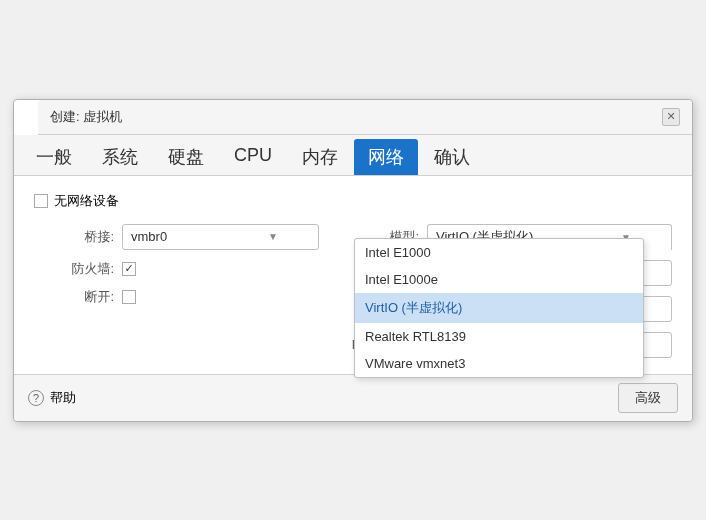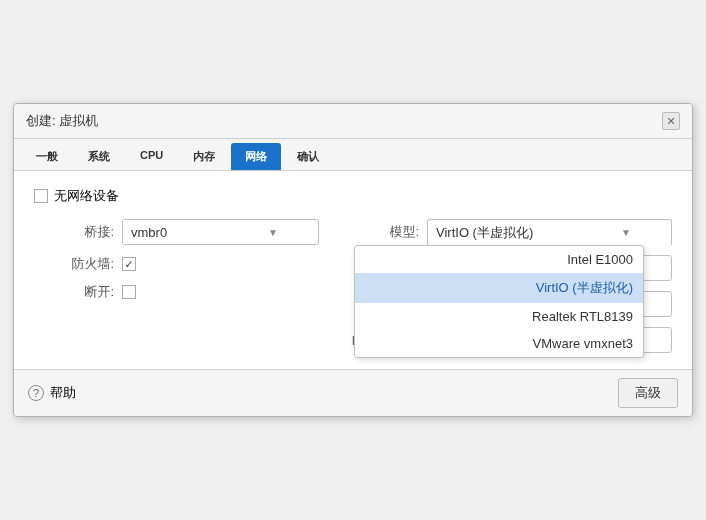--- a/index.html
+++ b/index.html
@@ -24,20 +24,21 @@
       flex-direction: column;
     }
     .dialog-header {
       background: #f5f5f5;
       border-bottom: 1px solid #d0d0d0;
       padding: 8px 12px;
       display: flex;
       align-items: center;
       justify-content: space-between;
       border-radius: 4px 4px 0 0;
+      margin-left: 24px;
     }
     .dialog-title {
       font-size: 13px;
       color: #333;
     }
     .close-btn {
       width: 18px;
       height: 18px;
       border: 1px solid #bbb;
       border-radius: 2px;
@@ -53,24 +54,23 @@
       display: flex;
       background: #f5f5f5;
       border-bottom: 1px solid #d0d0d0;
       padding: 0 8px;
       gap: 2px;
     }
     .tab {
       padding: 6px 14px;
       cursor: pointer;
       color: #333;
-      font-size: 11px;
+      font-size: 18px;
       border-radius: 3px 3px 0 0;
       margin-top: 4px;
-      font-weight: bold;
     }
     .tab.active {
       background: #1a73c8;
       color: #fff;
     }
     .dialog-body {
       padding: 16px 20px;
       flex: 1;
       position: relative;
     }
@@ -148,26 +148,25 @@
       justify-content: center;
       cursor: pointer;
     }
     .check-mark {
       color: #333;
       font-size: 11px;
     }
     
     .dropdown-container {
       position: absolute;
-      top: 12px;
+      top: 0;
       left: 0;
       width: 100%;
       height: 100%;
       pointer-events: none;
-      text-align: right;
     }
     .dropdown-menu {
       position: absolute;
       top: 62px;
       left: 340px;
       width: 290px;
       background: #fff;
       border: 1px solid #c0c0c0;
       border-radius: 3px;
       box-shadow: 2px 2px 6px rgba(0,0,0,0.15);
@@ -258,20 +257,21 @@
   <div class="dialog-header">
     <span class="dialog-title">创建: 虚拟机</span>
     <div class="close-btn">
       <span>✕</span>
     </div>
   </div>
 
   <div class="tabs">
     <div class="tab">一般</div>
     <div class="tab">系统</div>
+    <div class="tab">硬盘</div>
     <div class="tab">CPU</div>
     <div class="tab">内存</div>
     <div class="tab active">网络</div>
     <div class="tab">确认</div>
   </div>
 
   <div class="dialog-body">
 
     <div class="no-net-row">
       <div class="checkbox"></div>
@@ -331,20 +331,21 @@
         <div class="form-row">
           <span class="form-label-right">Multiqueue:</span>
           <input class="mac-input" type="text" style="">
         </div>
       </div>
     </div>
 
     <div class="dropdown-container">
       <div class="dropdown-menu">
         <div class="dropdown-item">Intel E1000</div>
+        <div class="dropdown-item">Intel E1000e</div>
         <div class="dropdown-item selected">VirtIO (半虚拟化)</div>
         <div class="dropdown-item">Realtek RTL8139</div>
         <div class="dropdown-item">VMware vmxnet3</div>
       </div>
     </div>
   </div>
 
   <div class="dialog-footer">
     <div class="footer-left">
       <div class="help-icon">?</div>

